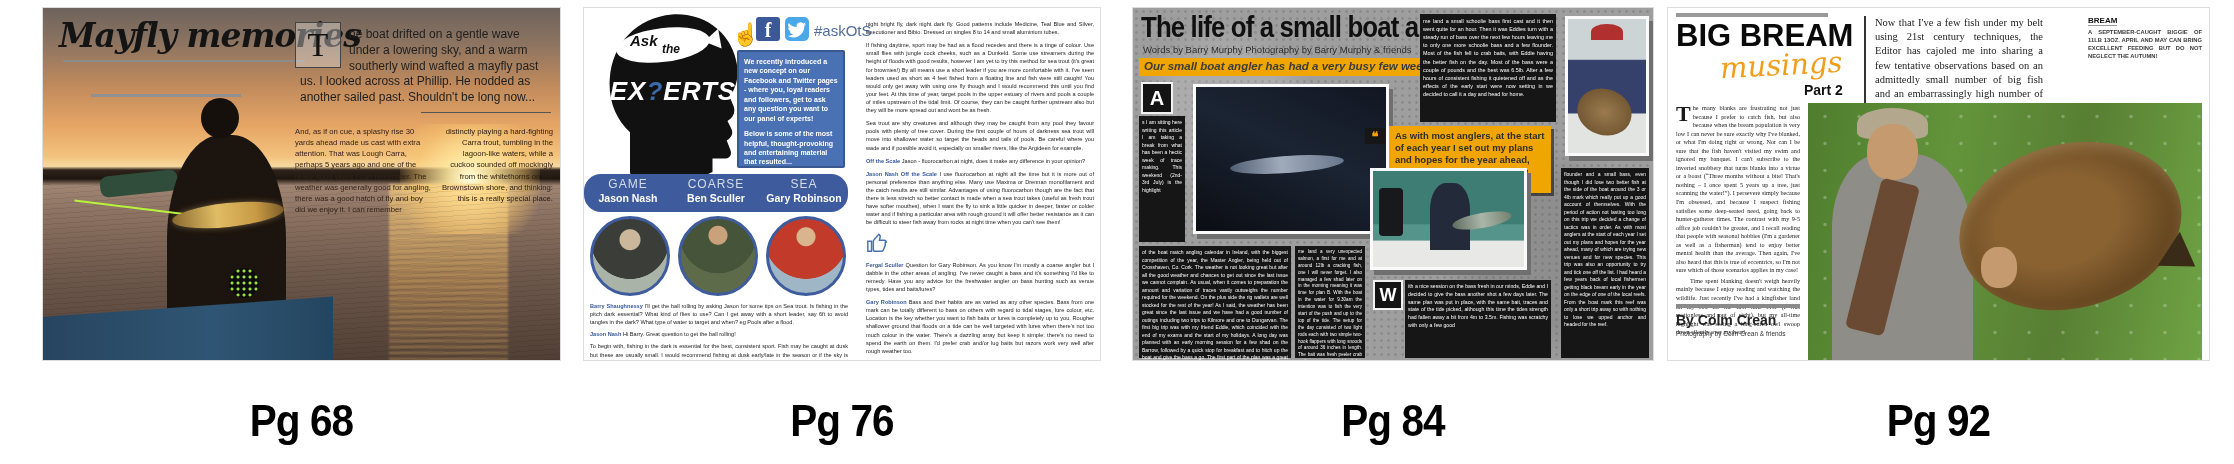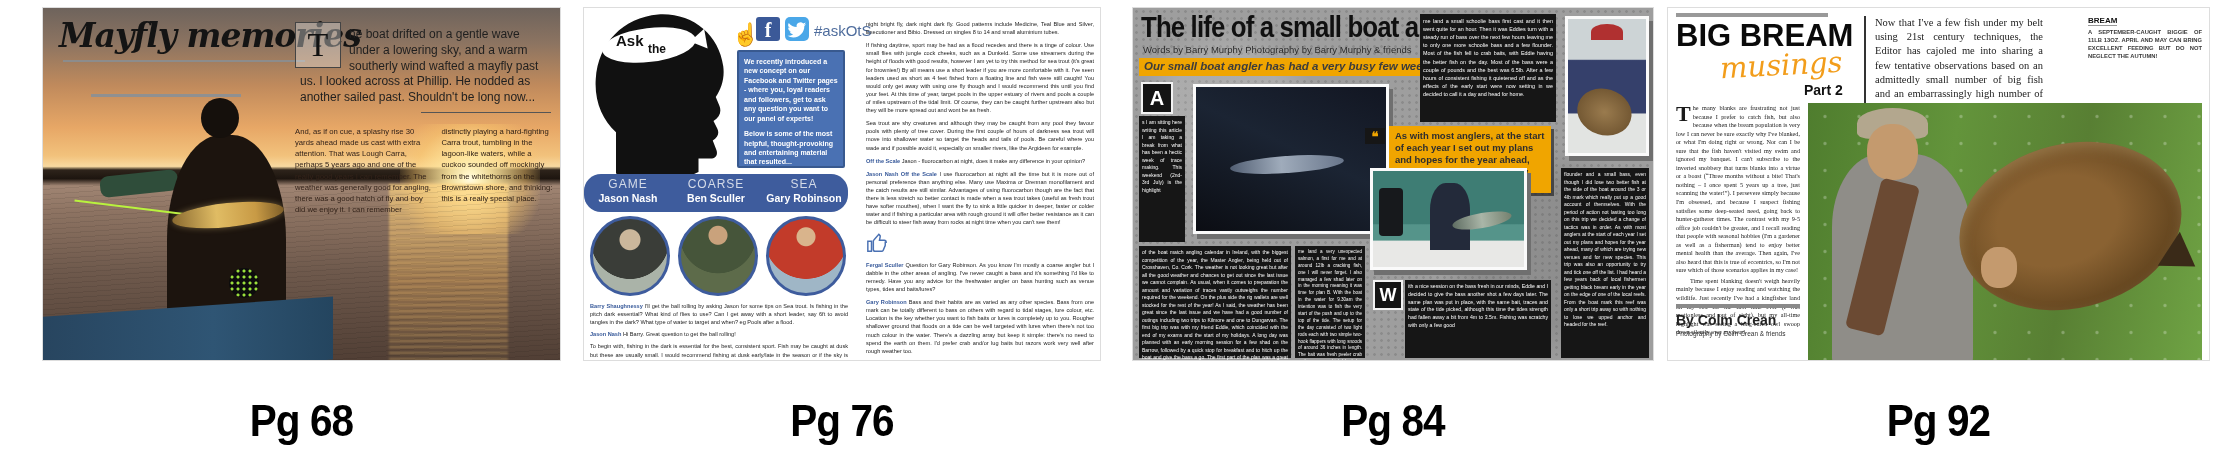--- a/index.html
+++ b/index.html
@@ -38,25 +38,25 @@
   .p1-rule2{position:absolute;left:48px;top:86px;width:150px;height:3px;background:#909090;}
   .p1-introwrap{position:absolute;left:252px;top:14px;width:256px;color:#1f1f1f;}
   .p1-dropbox{float:left;width:44px;height:44px;margin:0 8px 2px 0;border:1px solid #444;
     background:rgba(252,250,246,.35);text-align:center;line-height:44px;
     font-family:"Liberation Serif",serif;font-size:34px;color:#111;}
   .p1-intro{margin:5px;font-size:12px;line-height:1.32;}
   .p1-hr{position:absolute;left:378px;top:104px;width:130px;height:1px;background:#555;}
   .p1-cols{position:absolute;left:252px;top:118px;width:258px;display:flex;gap:10px;}
   .p1-cols p{margin:0;font-size:7.7px;line-height:1.45;}
   .p1-c1{width:55%;color:#33231a;}
-  .p1-c2{width:45%;text-align:left;color:#2f2015;}
+  .p1-c2{width:45%;text-align:right;color:#2f2015;}
 
   
   .p2{left:584px;width:516px;}
-  .p2-head{position:absolute;left:2px;top:2px;width:150px;height:164px;}
+  .p2-head{position:absolute;left:16px;top:2px;width:150px;height:164px;font-style:italic;}
   .p2-head svg{position:absolute;inset:0;}
   .p2-fish{position:absolute;left:16px;top:18px;width:94px;height:34px;background:#fff;border-radius:50%;transform:rotate(-7deg);}
   .p2-fishtail{position:absolute;left:104px;top:20px;width:0;height:0;border-right:16px solid #fff;
     border-top:10px solid transparent;border-bottom:10px solid transparent;transform:rotate(-10deg);}
   .p2-ask{position:absolute;left:30px;top:22px;font-weight:bold;font-size:15px;color:#111;}
   .p2-the{position:absolute;left:62px;top:32px;font-weight:bold;font-size:12px;color:#111;}
   .p2-experts{position:absolute;left:4px;top:66px;width:138px;text-align:center;font-weight:bold;
     font-size:26px;letter-spacing:1px;color:#fff;}
   .p2-q{color:#3b6aa8;}
   .p2-hand{position:absolute;left:148px;top:14px;font-size:22px;color:#8a8a8a;}
@@ -197,20 +197,21 @@
 
   <section class="page p2">
     <div class="p2-head">
       <svg viewBox="0 0 200 230">
         <path fill="#111" d="M96 6 C 50 10 16 44 13 92 C 11 122 22 146 40 163 L 40 218 C 72 232 122 230 150 216 L 150 198 L 166 198 C 173 198 176 193 174 187 L 169 174 C 176 170 178 164 175 158 L 170 148 C 178 143 181 136 178 128 L 173 116 C 181 104 185 90 183 75 C 177 32 141 3 96 6 Z"></path>
       </svg>
       <div class="p2-fish"></div>
       <div class="p2-fishtail"></div>
       <div class="p2-ask">Ask</div>
       <div class="p2-the">the</div>
+      <div class="p2-experts"><span>EX</span><span class="p2-q">?</span><span>ERTS</span></div>
     </div>
     <div class="p2-hand">☝</div>
     <div class="p2-fb">f</div>
     <div class="p2-tw">
       <svg viewBox="0 0 24 24" width="24" height="24">
           <path fill="#fff" transform="translate(2.5,3.5) scale(0.78)" d="M23.95 4.57a10 10 0 01-2.82.77 4.96 4.96 0 002.16-2.72c-.95.56-2.01.96-3.13 1.18a4.92 4.92 0 00-8.39 4.49A13.94 13.94 0 011.64 3.16a4.92 4.92 0 001.52 6.57 4.9 4.9 0 01-2.23-.61v.06a4.92 4.92 0 003.95 4.83 4.96 4.96 0 01-2.22.08 4.93 4.93 0 004.6 3.42A9.87 9.87 0 010 19.54a13.94 13.94 0 007.55 2.21c9.06 0 14.01-7.5 14.01-14.01 0-.21 0-.42-.01-.63a10 10 0 002.4-2.54z"></path>
         </svg>
     </div>
     <div class="p2-hashtag">#askOtS</div>
     <div class="p2-bluebox">

